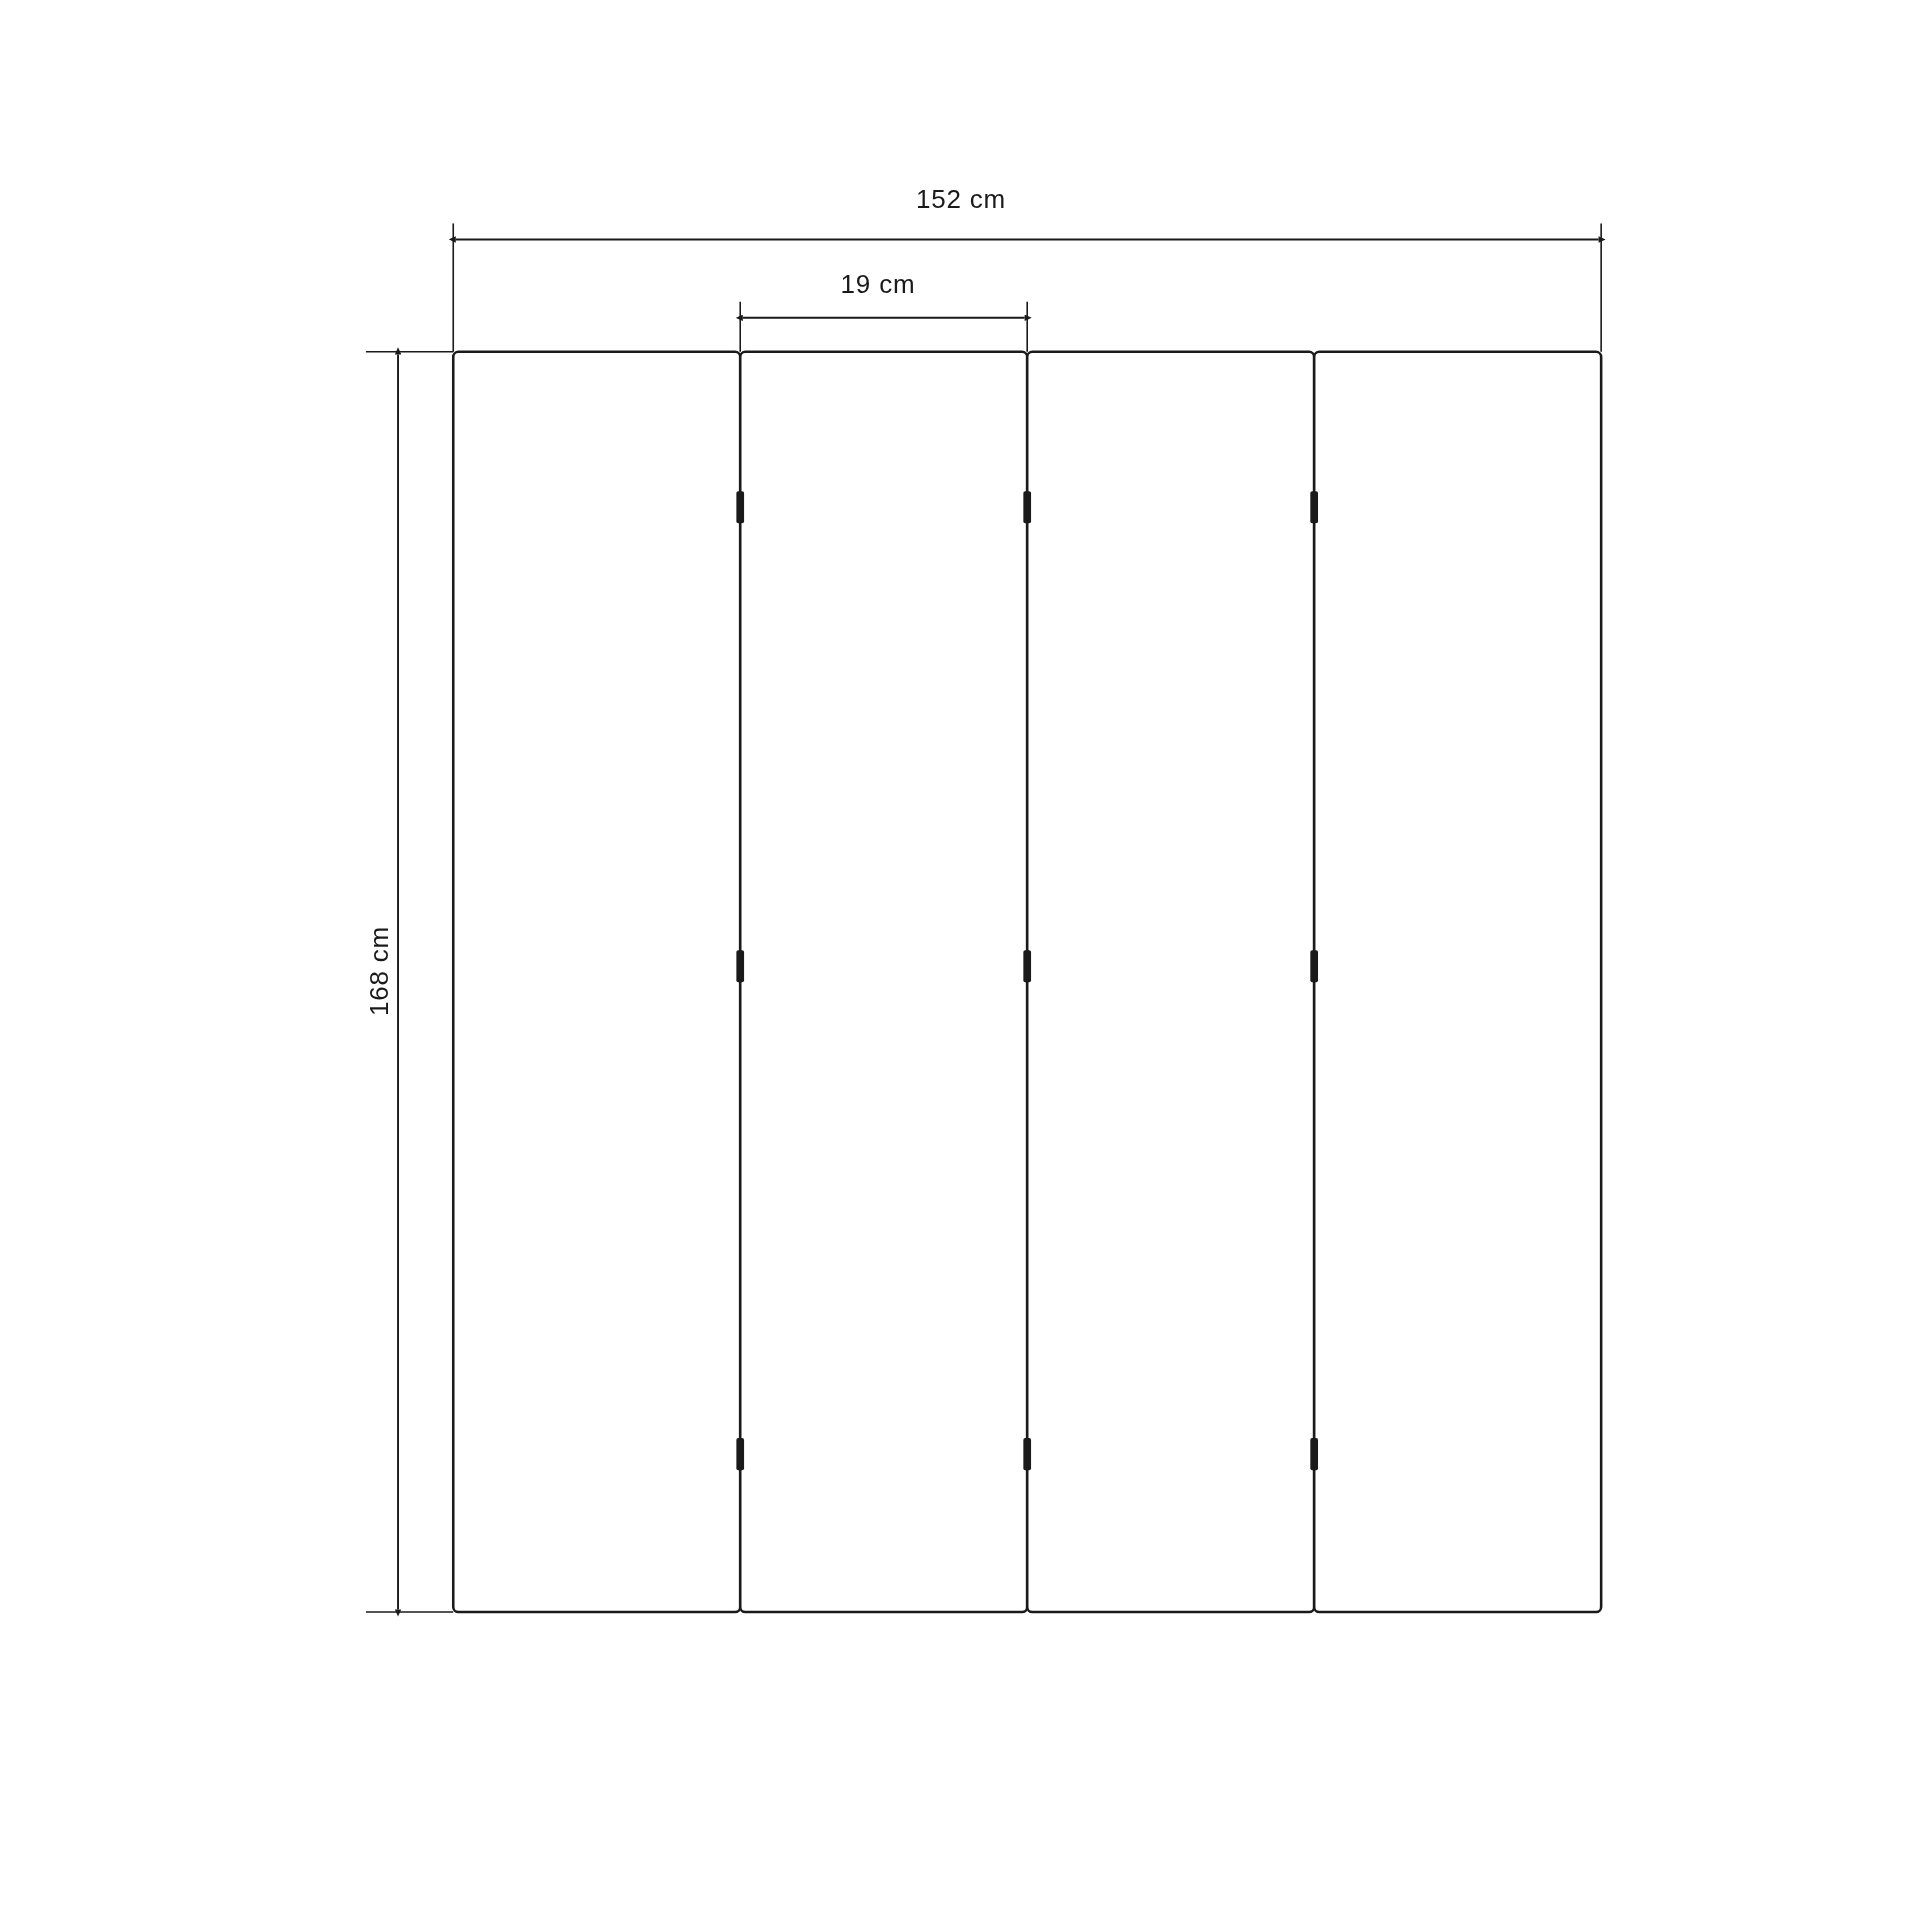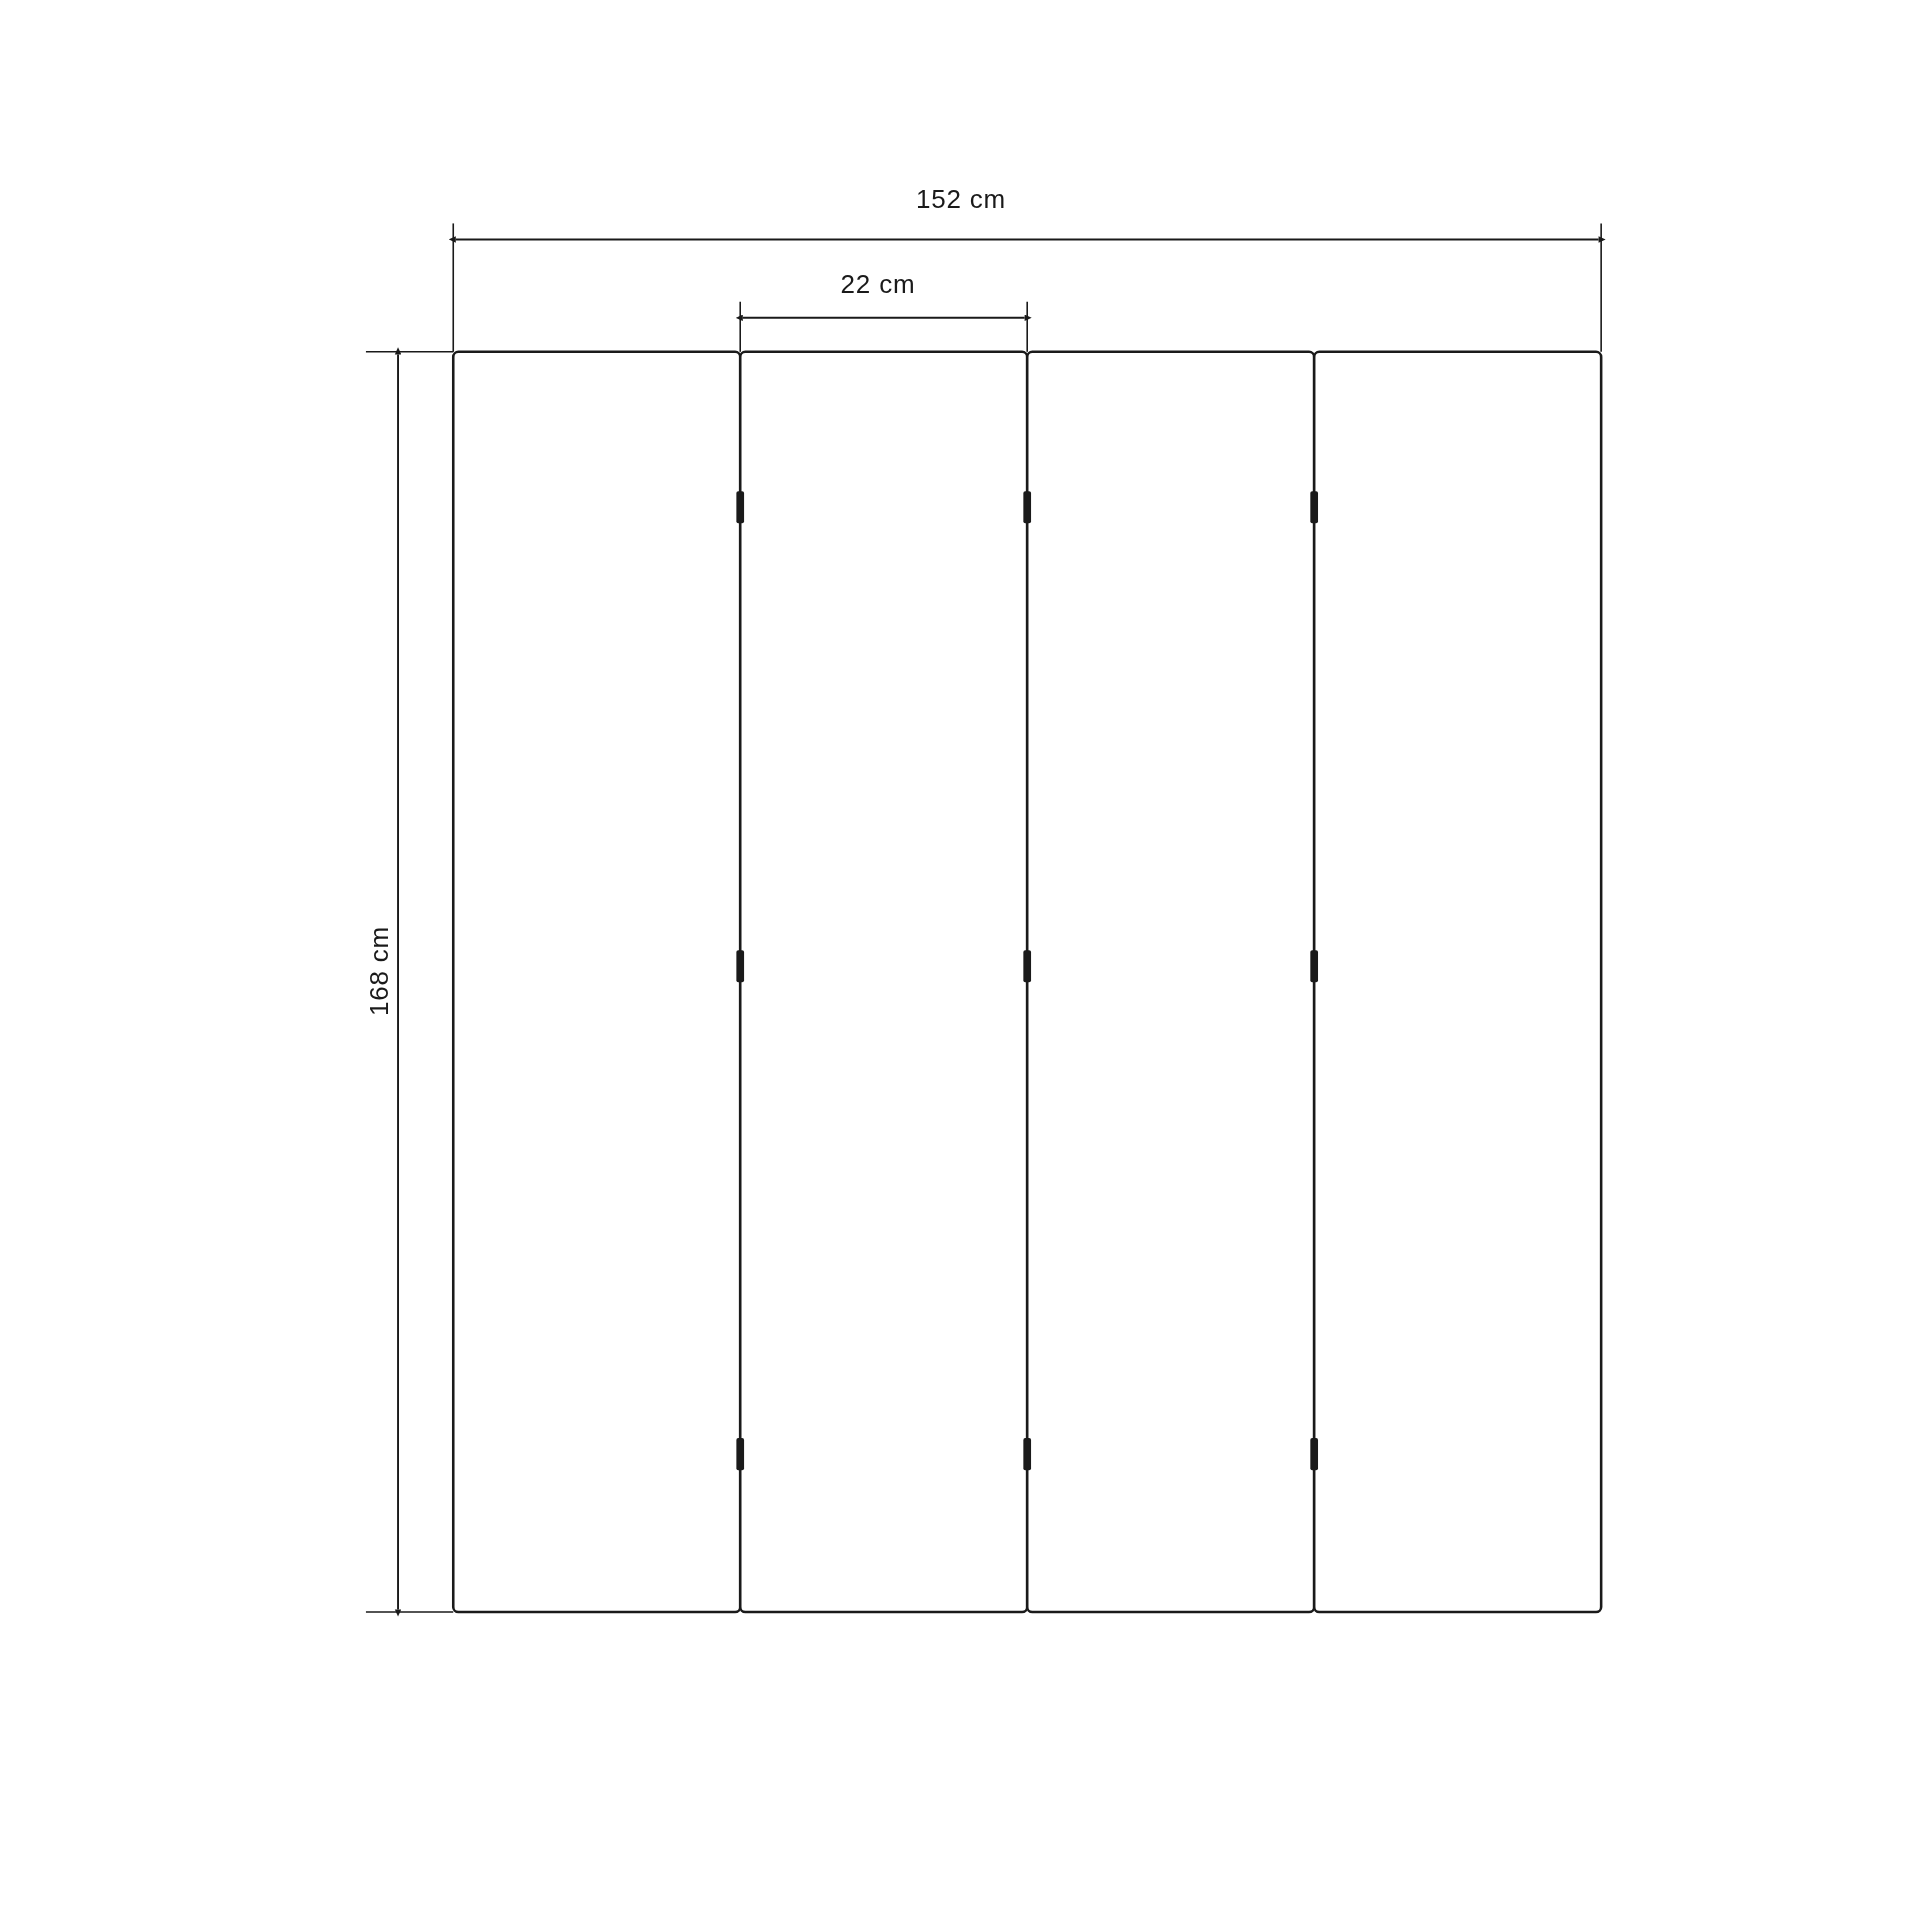--- a/index.html
+++ b/index.html
@@ -105,18 +105,18 @@
 
     <g stroke="#1a1a1a" stroke-width="3" fill="none">
       <line x1="710" y1="373" x2="2490" y2="373" marker-start="url(#arrow-start)" marker-end="url(#arrow-end)"></line>
       <line x1="1157" y1="495" x2="1596" y2="495" marker-start="url(#arrow-start)" marker-end="url(#arrow-end)"></line>
       <line x1="620" y1="552" x2="620" y2="2507" marker-start="url(#arrow-start)" marker-end="url(#arrow-end)"></line>
     </g>
   </svg>
 
   <div class="dim-label" id="label-width-total">152 cm</div>
 
-  <div class="dim-label" id="label-width-panel">22 cm</div>
+  <div class="dim-label" id="label-width-panel">19 cm</div>
 
   <div class="dim-label" id="label-height">168 cm</div>
 
 </div>
 
 
 </body></html>

